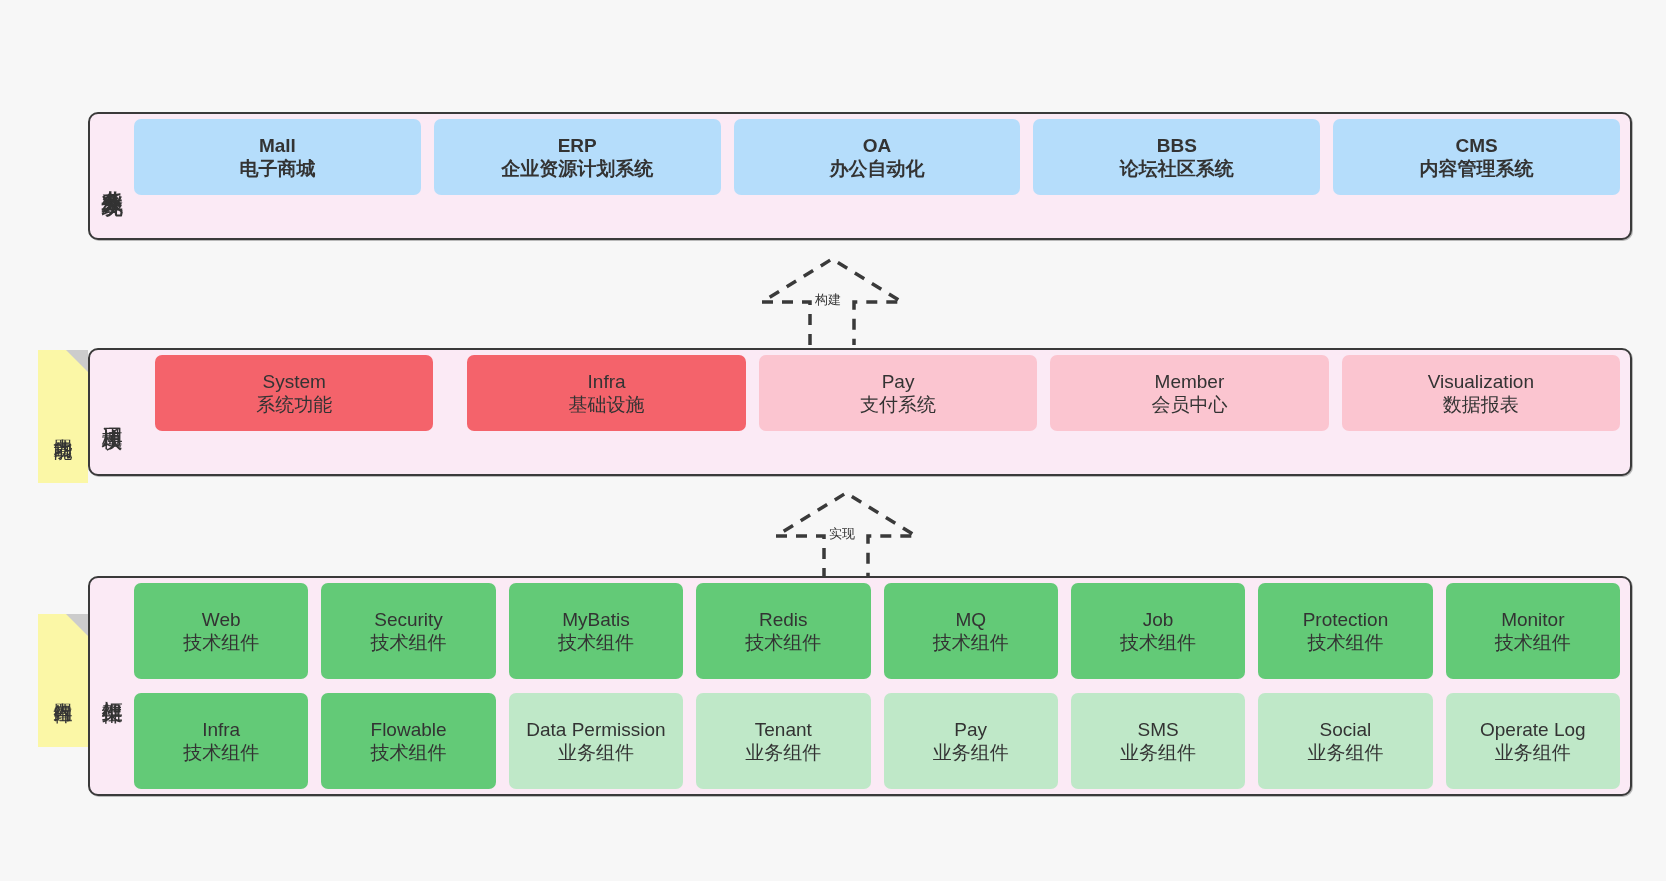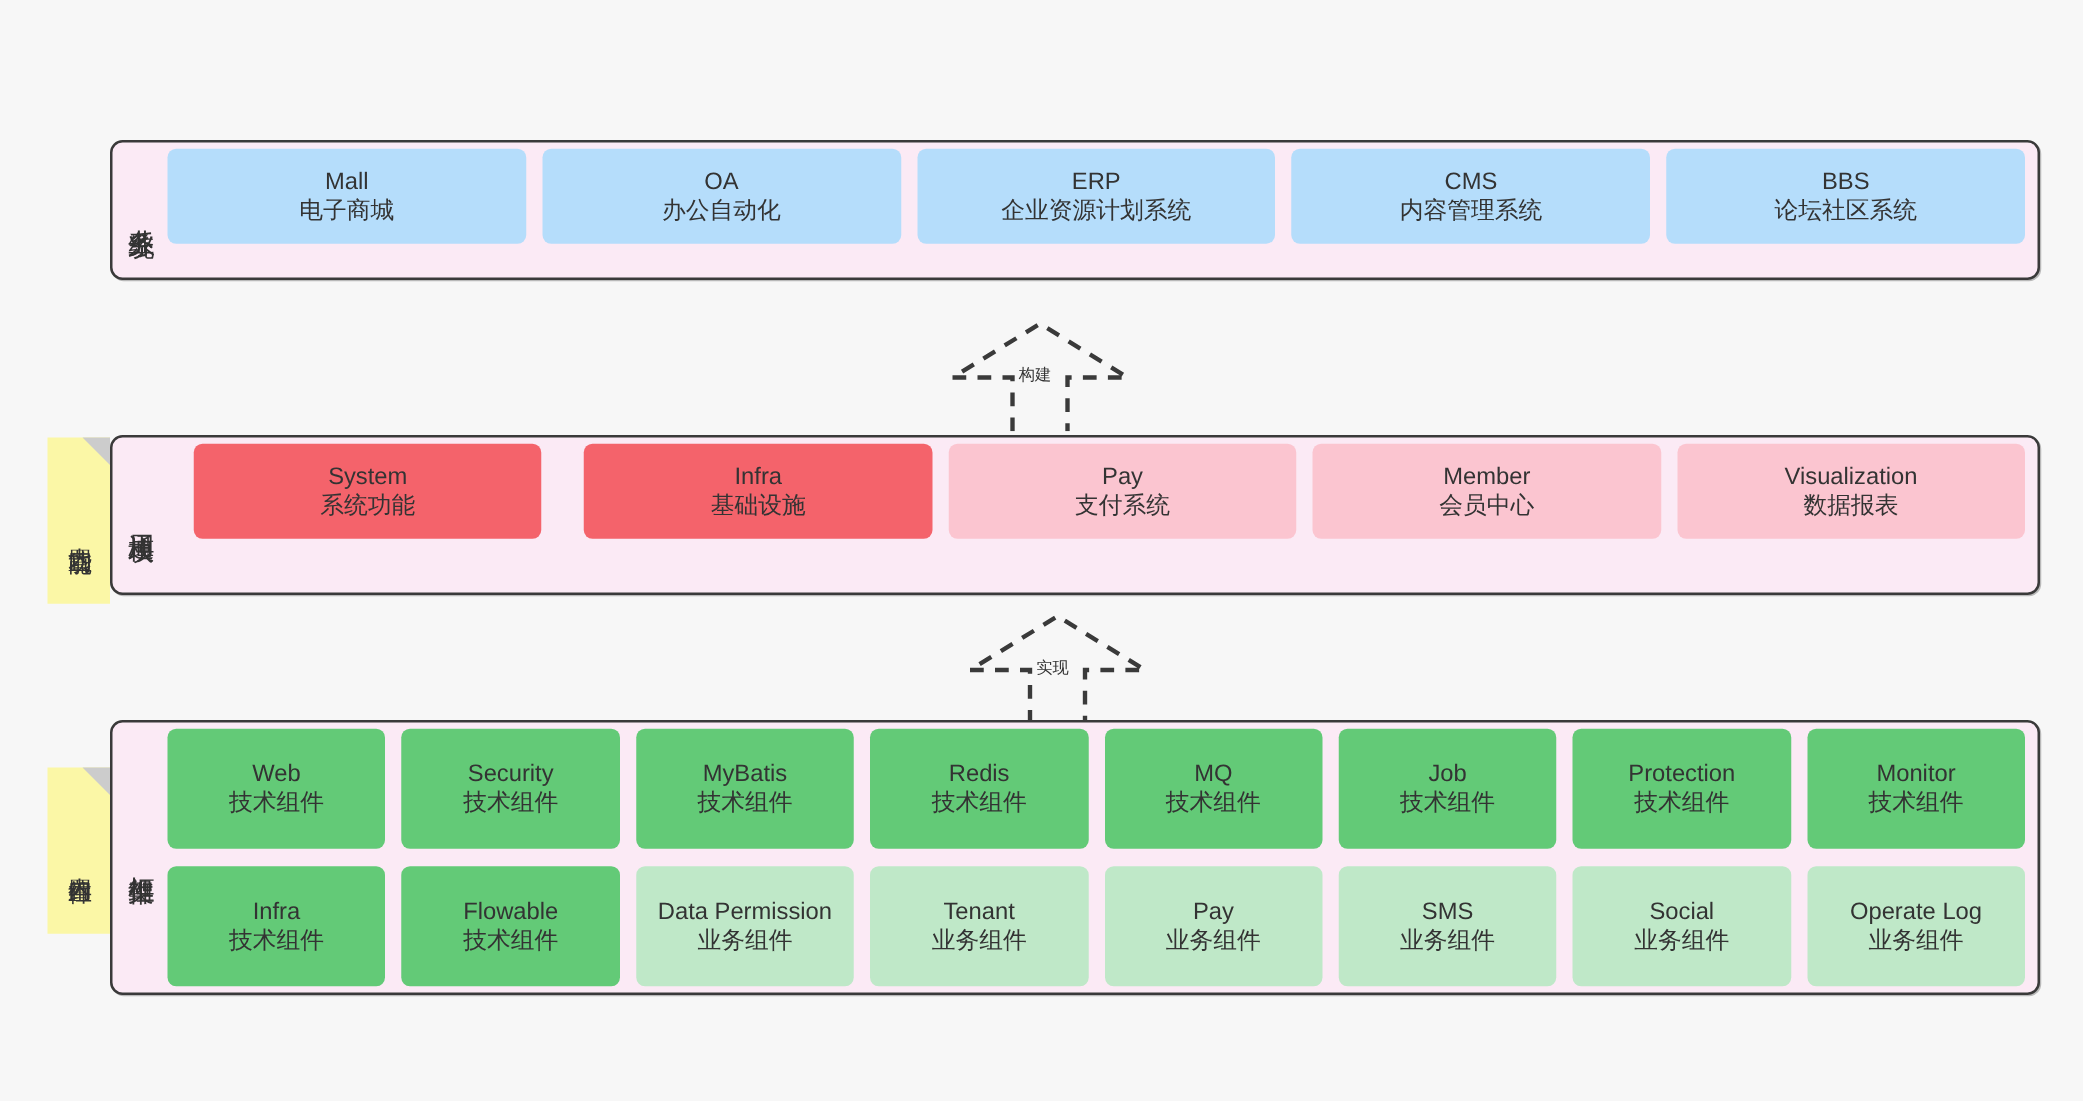--- a/index.html
+++ b/index.html
@@ -70,21 +70,21 @@
   .cell .cn { display: block; }
 
   
   .c-blue       { background: #b5ddfb; }
   .c-red        { background: #f4636b; margin-left: 21px; }
   .c-pink       { background: #fbc5d0; }
   .c-green      { background: #63ca77; }
   .c-lightgreen { background: #bfe8c8; }
 
   
-  #sec-business  { left: 88px;  top: 112px; width: 1544px; height: 112px; }
+  #sec-business  { left: 88px;  top: 112px; width: 1544px; height: 128px; font-weight: bold; }
   #sec-business .section-body { height: 86px; }
   #sec-common    { left: 88px;  top: 348px; width: 1544px; height: 128px; }
   #sec-common .section-body   { height: 86px; }
   #sec-framework { left: 88px;  top: 576px; width: 1544px; height: 220px; }
 
   #sec-business  .row { height: 76px; }
   #sec-common    .row { height: 76px; }
   #sec-framework .row { height: 96px; }
 
   
@@ -146,34 +146,34 @@
 
 <div class="section" id="sec-business">
   <div class="section-label">业务系统</div>
   <div class="section-body">
     <div class="row">
       <div class="cell c-blue">
         <span class="en">Mall</span>
         <span class="cn">电子商城</span>
       </div>
       <div class="cell c-blue">
+        <span class="en">ERP</span>
+        <span class="cn">企业资源计划系统</span>
+      </div>
+      <div class="cell c-blue">
         <span class="en">OA</span>
         <span class="cn">办公自动化</span>
       </div>
       <div class="cell c-blue">
-        <span class="en">ERP</span>
-        <span class="cn">企业资源计划系统</span>
+        <span class="en">BBS</span>
+        <span class="cn">论坛社区系统</span>
       </div>
       <div class="cell c-blue">
         <span class="en">CMS</span>
         <span class="cn">内容管理系统</span>
-      </div>
-      <div class="cell c-blue">
-        <span class="en">BBS</span>
-        <span class="cn">论坛社区系统</span>
       </div>
     </div>
   </div>
 </div>
 
 <div class="arrow-wrap" id="arrow-build">
   <svg width="160" height="90" viewBox="0 0 160 90">
     <path d="M 58 90 L 58 47 L 10 47 L 80 4 L 150 47 L 102 47 L 102 90" fill="none" stroke="#3a3a3a" stroke-width="3.5" stroke-dasharray="11 9" stroke-linecap="butt" stroke-linejoin="miter"></path>
   </svg>
   <div class="arrow-label">构建</div>

